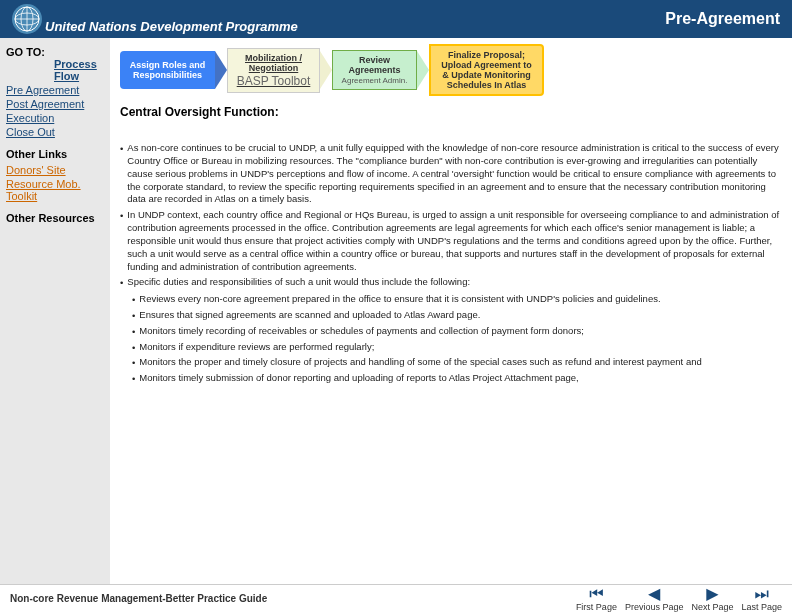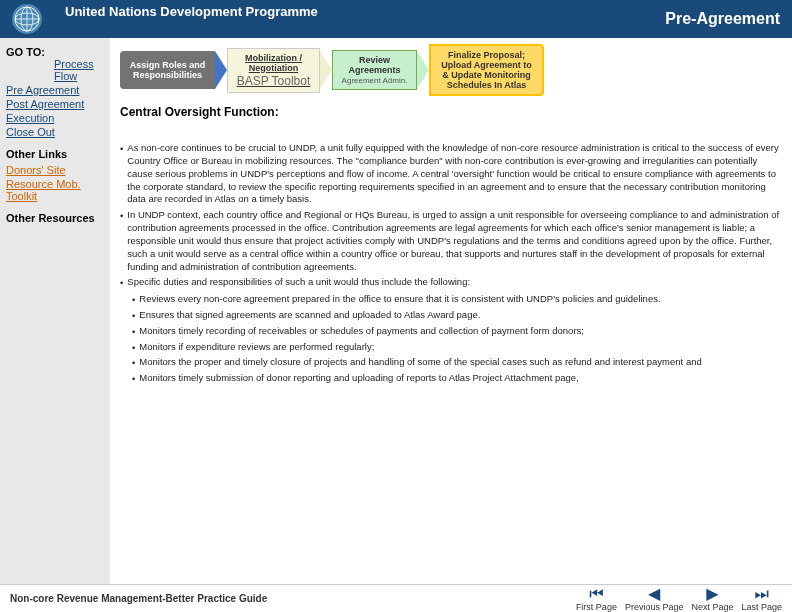--- a/index.html
+++ b/index.html
@@ -16,22 +16,23 @@
     .header {
       background: #1a4a7a;
       height: 38px;
       display: flex;
       align-items: center;
       justify-content: space-between;
       padding: 0 12px;
     }
     .header-logo {
       display: flex;
-      align-items: flex-start;
-      gap: 23px;
+      align-items: flex-end;
+      gap: 3px;
+      font-style: italic;
     }
     .un-logo {
       width: 30px;
       height: 30px;
       background: #4a8ab5;
       border-radius: 50%;
       display: flex;
       align-items: center;
       justify-content: center;
       color: white;
@@ -69,21 +70,21 @@
     }
     .sidebar-link {
       display: block;
       color: #1a4a7a;
       text-decoration: underline;
       font-size: 11px;
       margin-bottom: 2px;
       cursor: pointer;
     }
     .sidebar-link.active {
-      font-weight: normal;
+      font-weight: bold;
       padding-left: 48px;
     }
     .sidebar-section-title {
       font-weight: bold;
       font-size: 11px;
       margin-top: 10px;
       margin-bottom: 4px;
       color: #000;
     }
     .sidebar-link.orange {
@@ -122,21 +123,21 @@
       gap: 1px;
     }
     .flow-arrow {
       width: 0;
       height: 0;
       border-top: 19px solid transparent;
       border-bottom: 19px solid transparent;
       flex-shrink: 0;
     }
     .step-assign {
-      background: #737373;
+      background: #3b82f6;
       color: white;
       width: 95px;
       border-radius: 4px 0 0 4px;
     }
     .arrow-assign {
       border-left: 12px solid #4472c4;
     }
     .step-mobilization {
       background: #f5f5dc;
       color: #333;

